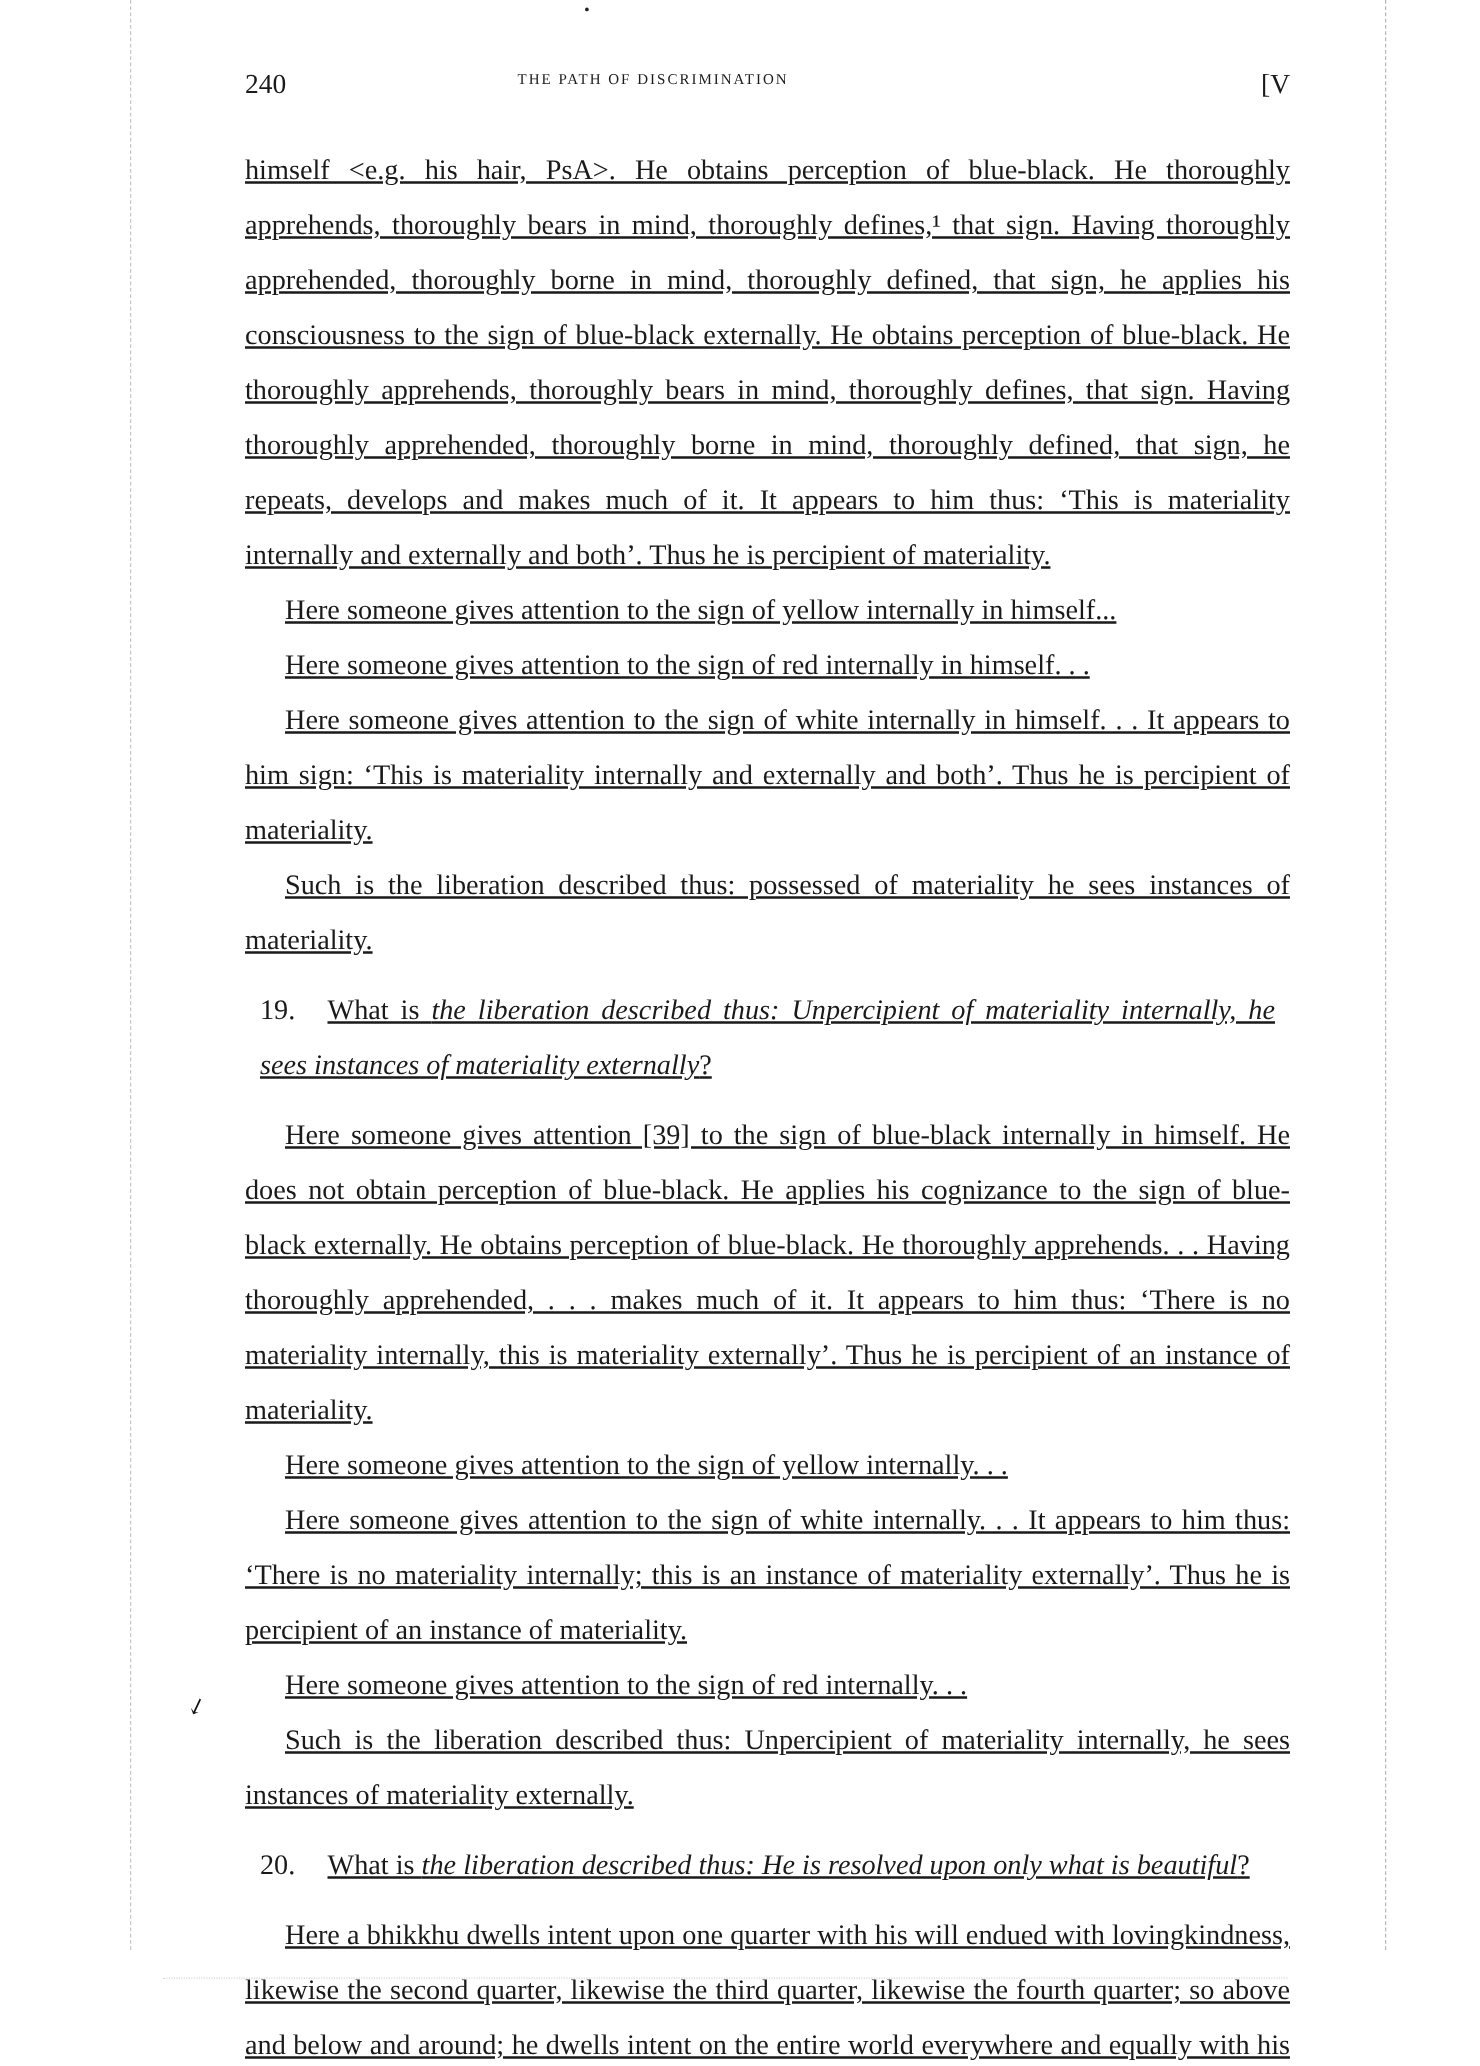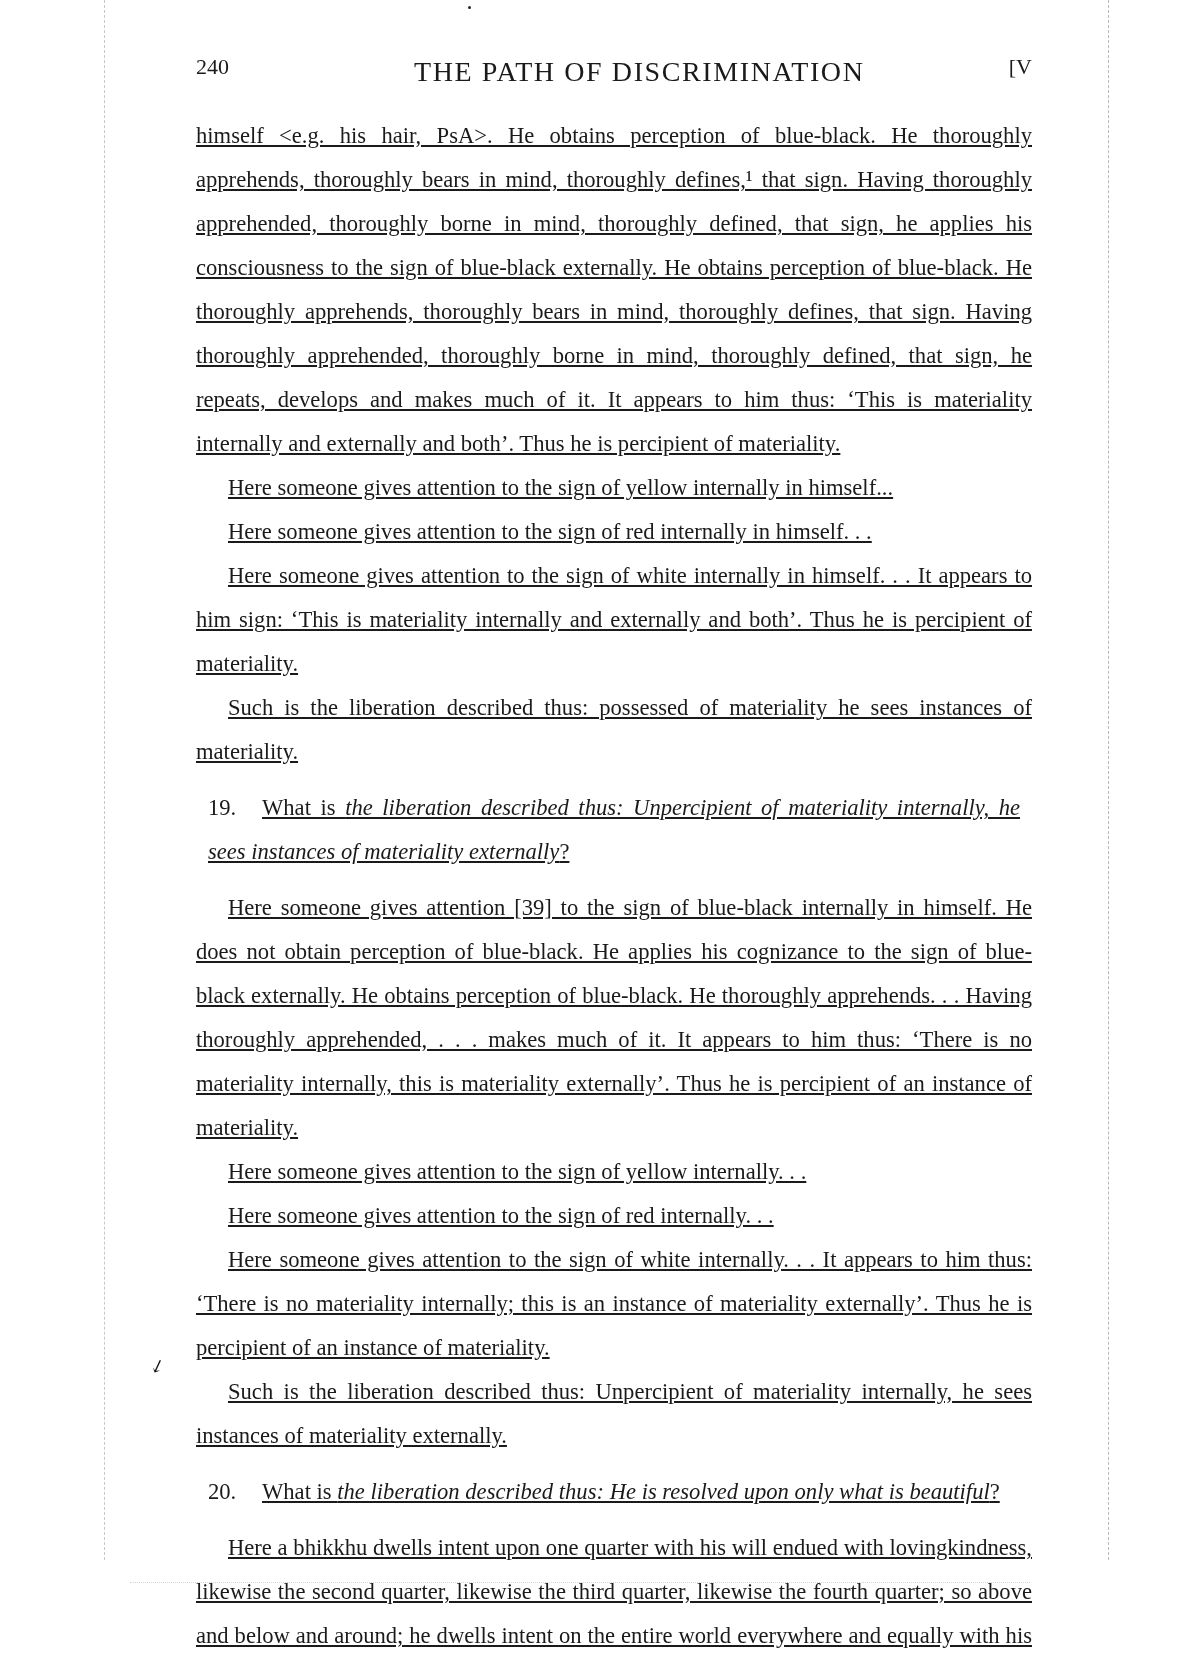--- a/index.html
+++ b/index.html
@@ -64,21 +64,21 @@
   .folio {
     position: absolute;
     left: 0;
     top: 0;
   }
   .head-title {
     position: absolute;
     left: 218px;
     top: 2px;
     letter-spacing: 1.6px;
-    font-size: 28px;
+    font-size: 12px;
   }
   .chapter-mark {
     position: absolute;
     right: 0;
     top: 0;
   }
   .body-text {
     margin-top: 20px;
     font-size: 22.6px;
     line-height: 44px;
@@ -132,22 +132,22 @@
     <p class="para">Here someone gives attention to the sign of red internally in himself. . .</p>
     <p class="para">Here someone gives attention to the sign of white internally in himself. . . It appears to him sign: ‘This is materiality internally and externally and both’. Thus he is percipient of materiality.</p>
     <p class="para">Such is the liberation described thus: possessed of materiality he sees instances of materiality.</p>
 
     <p class="section-head">
       <span class="section-num">19.</span><span>What is </span><span class="italic">the liberation described thus: Unpercipient of materiality internally, he sees instances of materiality externally</span><span>?</span>
     </p>
 
     <p class="para">Here someone gives attention [39] to the sign of blue-black internally in himself. He does not obtain perception of blue-black. He applies his cognizance to the sign of blue-black externally. He obtains perception of blue-black. He thoroughly apprehends. . . Having thoroughly apprehended, . . . makes much of it. It appears to him thus: ‘There is no materiality internally, this is materiality externally’. Thus he is percipient of an instance of materiality.</p>
     <p class="para">Here someone gives attention to the sign of yellow internally. . .</p>
+    <p class="para">Here someone gives attention to the sign of white internally. . . It appears to him thus: ‘There is no materiality internally; this is an instance of materiality externally’. Thus he is percipient of an instance of materiality.</p>
     <p class="para">Here someone gives attention to the sign of red internally. . .</p>
-    <p class="para">Here someone gives attention to the sign of white internally. . . It appears to him thus: ‘There is no materiality internally; this is an instance of materiality externally’. Thus he is percipient of an instance of materiality.</p>
     <p class="para">Such is the liberation described thus: Unpercipient of materiality internally, he sees instances of materiality externally.</p>
 
     <p class="section-head">
       <span class="section-num">20.</span><span>What is </span><span class="italic">the liberation described thus: He is resolved upon only what is beautiful</span><span>?</span>
     </p>
 
     <p class="para">Here a bhikkhu dwells intent upon one quarter with his will endued with lovingkindness, likewise the second quarter, likewise the third quarter, likewise the fourth quarter; so above and below and around; he dwells intent on the entire world everywhere and equally with his will endued with lovingkindness, abundant, exalted, measureless, free from affliction. Because of the development of lovingkindness beings are unrepulsive.</p>
   </div>
 </div>
 

